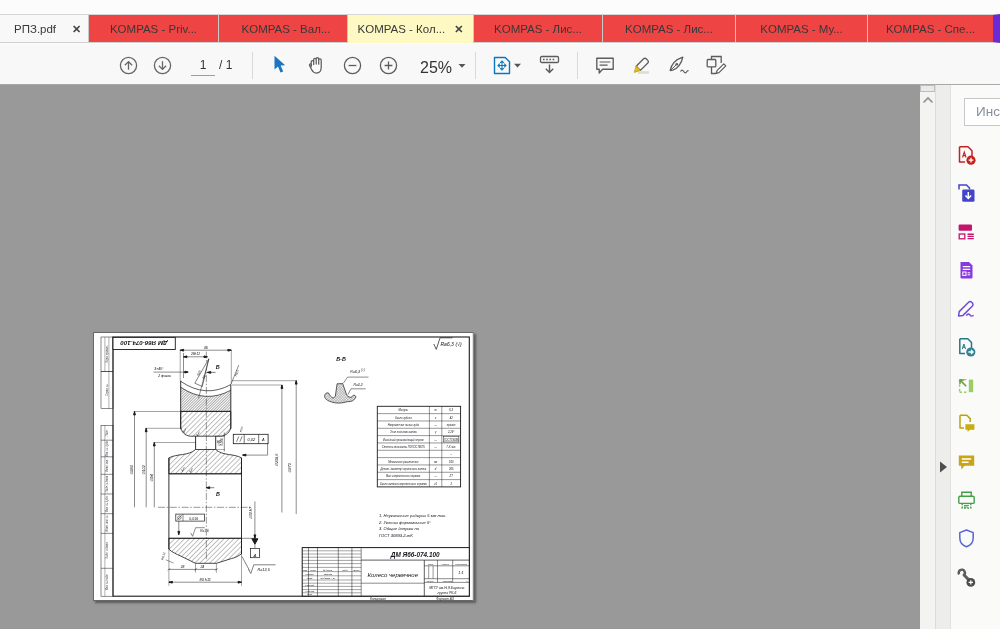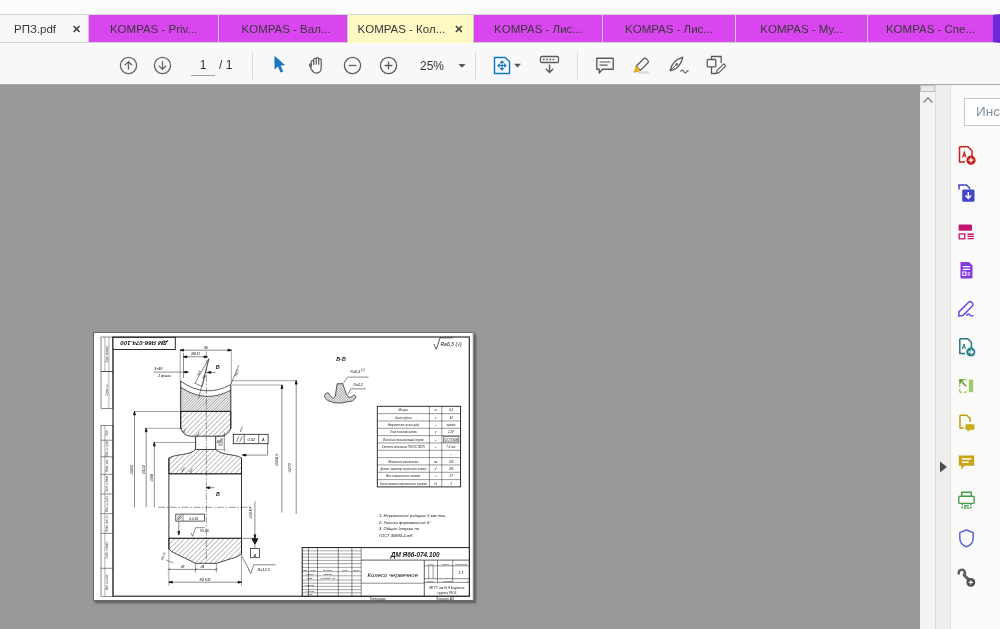--- a/index.html
+++ b/index.html
@@ -1,19 +1,19 @@
 <!DOCTYPE html>
 <html><head>
 <meta charset="utf-8">
 <style>
 html,body{margin:0;padding:0;width:1000px;height:629px;overflow:hidden;
 font-family:"Liberation Sans",sans-serif;background:#fcfcfc;}
 #app{position:absolute;left:0;top:0;width:1000px;height:464px;}
 .tab{position:absolute;top:14px;height:29px;line-height:29px;font-size:11.5px;color:#383838;
-background:#d946ef;border-top:1px solid #d6d6d6;border-left:1px solid #c9c9c9;border-bottom:1px solid #cfcfcf;
+background:#ef4444;border-top:1px solid #d6d6d6;border-left:1px solid #c9c9c9;border-bottom:1px solid #cfcfcf;
 box-sizing:border-box;text-align:center;white-space:nowrap;overflow:hidden;}
 .tab .x{font-size:11px;color:#444;margin-left:9px;font-weight:bold;}
 #toolbar{position:absolute;left:0;top:44px;width:1000px;height:41px;background:#f8f8f8;
 border-bottom:1px solid #a9a9a9;box-sizing:border-box;}
 .tbtn{position:absolute;top:0;}
 .sep{position:absolute;top:8px;width:1px;height:27px;background:#d9d9d9;}
 #docarea{position:absolute;left:0;top:85px;width:920px;height:544px;background:#999999;}
 #page{position:absolute;left:93px;top:332px;width:381px;height:269px;}
 #sbar{position:absolute;left:920px;top:85px;width:16px;height:544px;background:#f3f3f2;border-right:1px solid #dcdcdc;box-sizing:border-box;}
 #sthumb{position:absolute;left:920px;top:85px;width:15px;height:7px;background:#e9e9e8;border:1px solid #bdbdbd;box-sizing:border-box;}
@@ -56,21 +56,21 @@
     <path d="M4.2,11.5 L4.2,6.8 a1.25,1.25 0 0 1 2.5,0 L6.7,9.5 L6.7,4.6 a1.25,1.25 0 0 1 2.5,0 L9.2,9 L9.2,3.8 a1.25,1.25 0 0 1 2.5,0 L11.7,9.2 L11.7,5 a1.25,1.25 0 0 1 2.5,0 L14.2,12.2 C14.2,15.8 12.4,18 9.2,18 C6.6,18 5.6,16.8 4.6,14.6 L2.6,10.4 a1.1,1.1 0 0 1 1.9,-1.1 Z" fill="#fdfdfd" stroke="#5c5c5c" stroke-width="1.25" stroke-linejoin="round"></path>
   </svg>
   <svg class="tbtn" style="left:343px;top:12px;" width="19" height="19" viewBox="0 0 19 19">
     <circle cx="9.5" cy="9.5" r="8.1" fill="none" stroke="#5c5c5c" stroke-width="1.3"></circle>
     <path d="M5.6,9.5 L13.4,9.5" stroke="#5c5c5c" stroke-width="1.3"></path>
   </svg>
   <svg class="tbtn" style="left:379px;top:12px;" width="19" height="19" viewBox="0 0 19 19">
     <circle cx="9.5" cy="9.5" r="8.1" fill="none" stroke="#5c5c5c" stroke-width="1.3"></circle>
     <path d="M5.6,9.5 L13.4,9.5 M9.5,5.6 L9.5,13.4" stroke="#5c5c5c" stroke-width="1.3"></path>
   </svg>
-  <div class="tbtn" style="left:420px;top:15px;font-size:12px;color:#333;">25%</div>
+  <div class="tbtn" style="left:420px;top:15px;font-size:16px;color:#333;">25%</div>
   <svg class="tbtn" style="left:457px;top:19px;" width="10" height="6" viewBox="0 0 10 6">
         <path d="M1.5,1 L5,4.8 L8.5,1 Z" fill="#555"></path>
       </svg>
   <div class="sep" style="left:475px;"></div>
   <svg class="tbtn" style="left:493px;top:12px;" width="18" height="19" viewBox="0 0 18 19">
     <path d="M1.5,1.5 L12.2,1.5 L16.5,5.8 L16.5,17.5 L1.5,17.5 Z" fill="none" stroke="#0b78be" stroke-width="1.4" stroke-linejoin="round"></path>
     <path d="M9,5.2 L9,13.8 M5.6,9.5 L12.4,9.5 M7.2,6.8 L9,5 L10.8,6.8 M7.2,12.2 L9,14 L10.8,12.2 M6.8,7.7 L5,9.5 L6.8,11.3 M11.2,7.7 L13,9.5 L11.2,11.3" fill="none" stroke="#0b78be" stroke-width="1.1"></path>
   </svg>
   <svg class="tbtn" style="left:513px;top:19px;" width="9" height="6" viewBox="0 0 9 6">
         <path d="M1,0.8 L4.5,4.5 L8,0.8 Z" fill="#555"></path>

